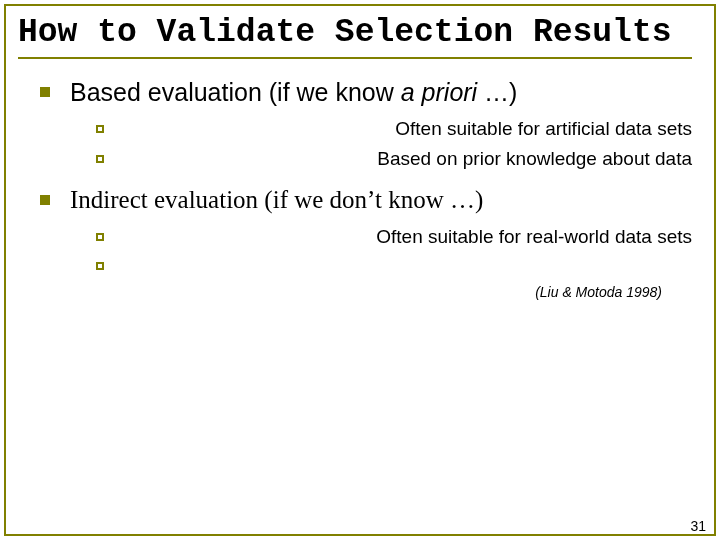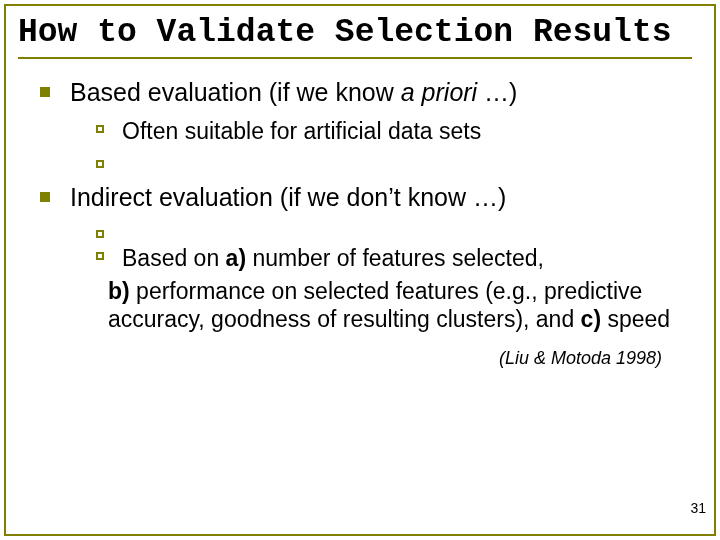--- a/index.html
+++ b/index.html
@@ -25,29 +25,29 @@
     font-weight: bold;
     font-size: 33px;
     margin: 4px 0 2px 0;
   }
   .rule { height: 2px; background: #808000; margin: 6px 0 18px 0; width: 100%; }
   .lvl1 { display: flex; margin: 14px 0 10px 0; font-size: 25px; }
   .lvl1 .bullet {
     width: 10px; height: 10px; background: #808000; margin: 10px 20px 0 22px; flex: none;
   }
   .lvl1 .text { flex: 1; line-height: 1.2; }
-  .lvl2 { display: flex; margin: 6px 0 6px 0; font-size: 23px; }
+  .lvl2 { display: flex; margin: 6px 0 6px 0; font-size: 19px; text-align: right; }
   .lvl2 .bullet {
     width: 8px; height: 8px; border: 2px solid #808000; background: transparent; margin: 8px 18px 0 78px; flex: none;
   }
   .lvl2 .text { flex: 1; line-height: 1.25; }
   .cont { margin-left: 90px; font-size: 23px; line-height: 1.25; margin-top: -2px; }
   em.italic { }
-  .citation { text-align: right; font-style: italic; font-size: 18px; margin-top: 14px; padding-right: 30px; }
-  .pagenum { position: absolute; right: 14px; bottom: 24px; font-size: 14px; }
+  .citation { text-align: right; font-style: italic; font-size: 14px; margin-top: 14px; padding-right: 30px; }
+  .pagenum { position: absolute; right: 14px; bottom: 6px; font-size: 14px; }
 </style>
 </head>
 <body>
 
 <div class="frame-top"></div>
 <div class="frame-bottom"></div>
 <div class="frame-left"></div>
 <div class="frame-right"></div>
 
 <div class="slide">
@@ -59,37 +59,33 @@
     <div class="text">
       <span>Based evaluation (if we know </span><em class="italic">a priori</em><span> …)</span>
     </div>
   </div>
   <div class="lvl2">
     <div class="bullet"></div>
     <div class="text">Often suitable for artificial data sets</div>
   </div>
   <div class="lvl2">
     <div class="bullet"></div>
+    <div class="text">Based on prior knowledge about data</div>
   </div>
 
-  <div class="lvl1" style="">
+  <div class="lvl1" style="font-family:Liberation Serif, serif;">
     <div class="bullet"></div>
     <div class="text">
       <span>Indirect evaluation (if we don’t know …)</span><em class="italic"></em><span></span>
     </div>
   </div>
   <div class="lvl2">
     <div class="bullet"></div>
+    <div class="text">Often suitable for real-world data sets</div>
   </div>
   <div class="lvl2">
     <div class="bullet"></div>
-    <div class="text">
-      <span>Based on </span><b>a)</b><span> number of features selected, </span>
-    </div>
-  </div>
-  <div class="cont">
-    <b>b)</b><span> performance on selected features (e.g., predictive accuracy, goodness of resulting clusters), and </span><b>c)</b><span> speed</span>
   </div>
 
   <div class="citation">(Liu &amp; Motoda 1998)</div>
 </div>
 
 <div class="pagenum">31</div>
 
 </body></html>

